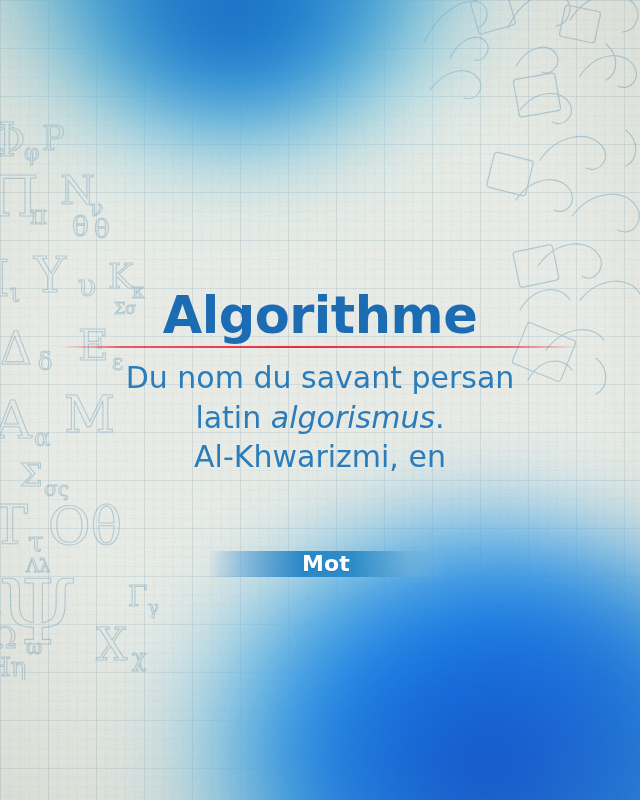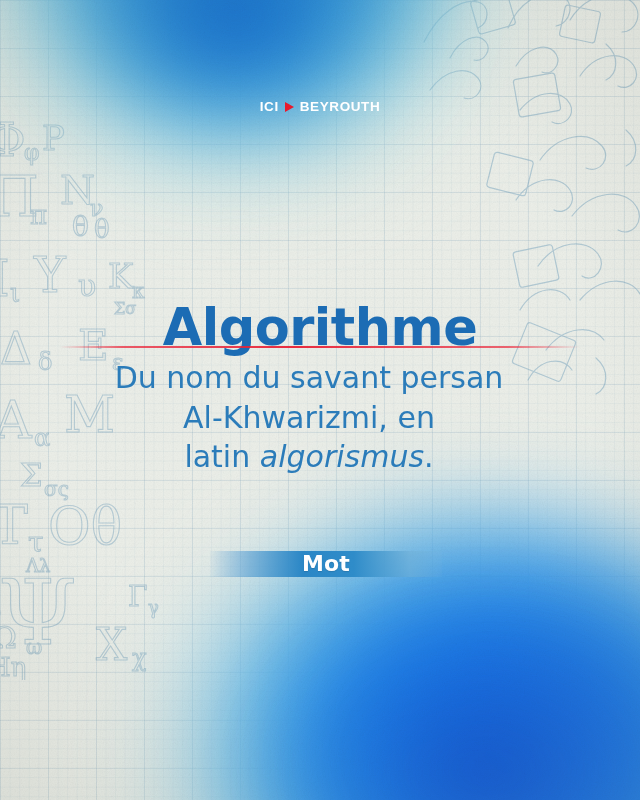--- a/index.html
+++ b/index.html
@@ -145,21 +145,21 @@
     right: 0;
     text-align: center;
     z-index: 6;
   }
   .headline {
     color: #1c6cb4;
     font-size: 51px;
     font-weight: bold;
     letter-spacing: -0.5px;
     line-height: 1;
-    margin: 16px;
+    margin: 4px;
     font-family: "DejaVu Sans", sans-serif;
   }
   .rule {
     position: absolute;
     top: 346px;
     left: 60px;
     width: 520px;
     height: 2px;
     background: linear-gradient(to right,
         rgba(235,40,60,0) 0%,
@@ -167,21 +167,21 @@
         rgba(232,34,54,0.95) 45%,
         rgba(235,40,60,0.7) 86%,
         rgba(235,40,60,0) 100%);
     z-index: 6;
   }
 
   
   .body-copy {
     position: absolute;
     top: 358px;
-    left: 49px;
+    left: 60px;
     width: 520px;
     text-align: center;
     color: #2b7cba;
     font-size: 30px;
     line-height: 1.32;
     z-index: 6;
     font-family: "DejaVu Sans", sans-serif;
   }
   .body-copy em { font-style: italic; }
 
@@ -331,35 +331,30 @@
 
   <svg class="bg-noise" xmlns="http://www.w3.org/2000/svg" width="640" height="800">
     <filter id="grain">
       <feTurbulence type="fractalNoise" baseFrequency="0.85" numOctaves="3" stitchTiles="stitch"></feTurbulence>
       <feColorMatrix type="saturate" values="0"></feColorMatrix>
     </filter>
     <rect width="640" height="800" filter="url(#grain)" opacity="0.5"></rect>
   </svg>
   <div class="bg-vignette"></div>
 
-  <div class="logo">
-    <span class="logo-text">ICI</span>
-    <span class="logo-play"></span>
-    <span class="logo-text">BEYROUTH</span>
-  </div>
 
   <div class="headline-wrap">
     <h1 class="headline">Algorithme</h1>
   </div>
   <div class="rule"></div>
 
   <div class="body-copy">
     <div>Du nom du savant persan</div>
+    <div><span>latin </span><em>algorismus</em><span>.</span></div>
     <div>Al-Khwarizmi, en</div>
-    <div><span>latin </span><em>algorismus</em><span>.</span></div>
   </div>
 
   <div class="badge">
     <div class="bar bar-blue">
       <span class="bar-label">Mot</span>
     </div>
   </div>
 
 </div>
 

